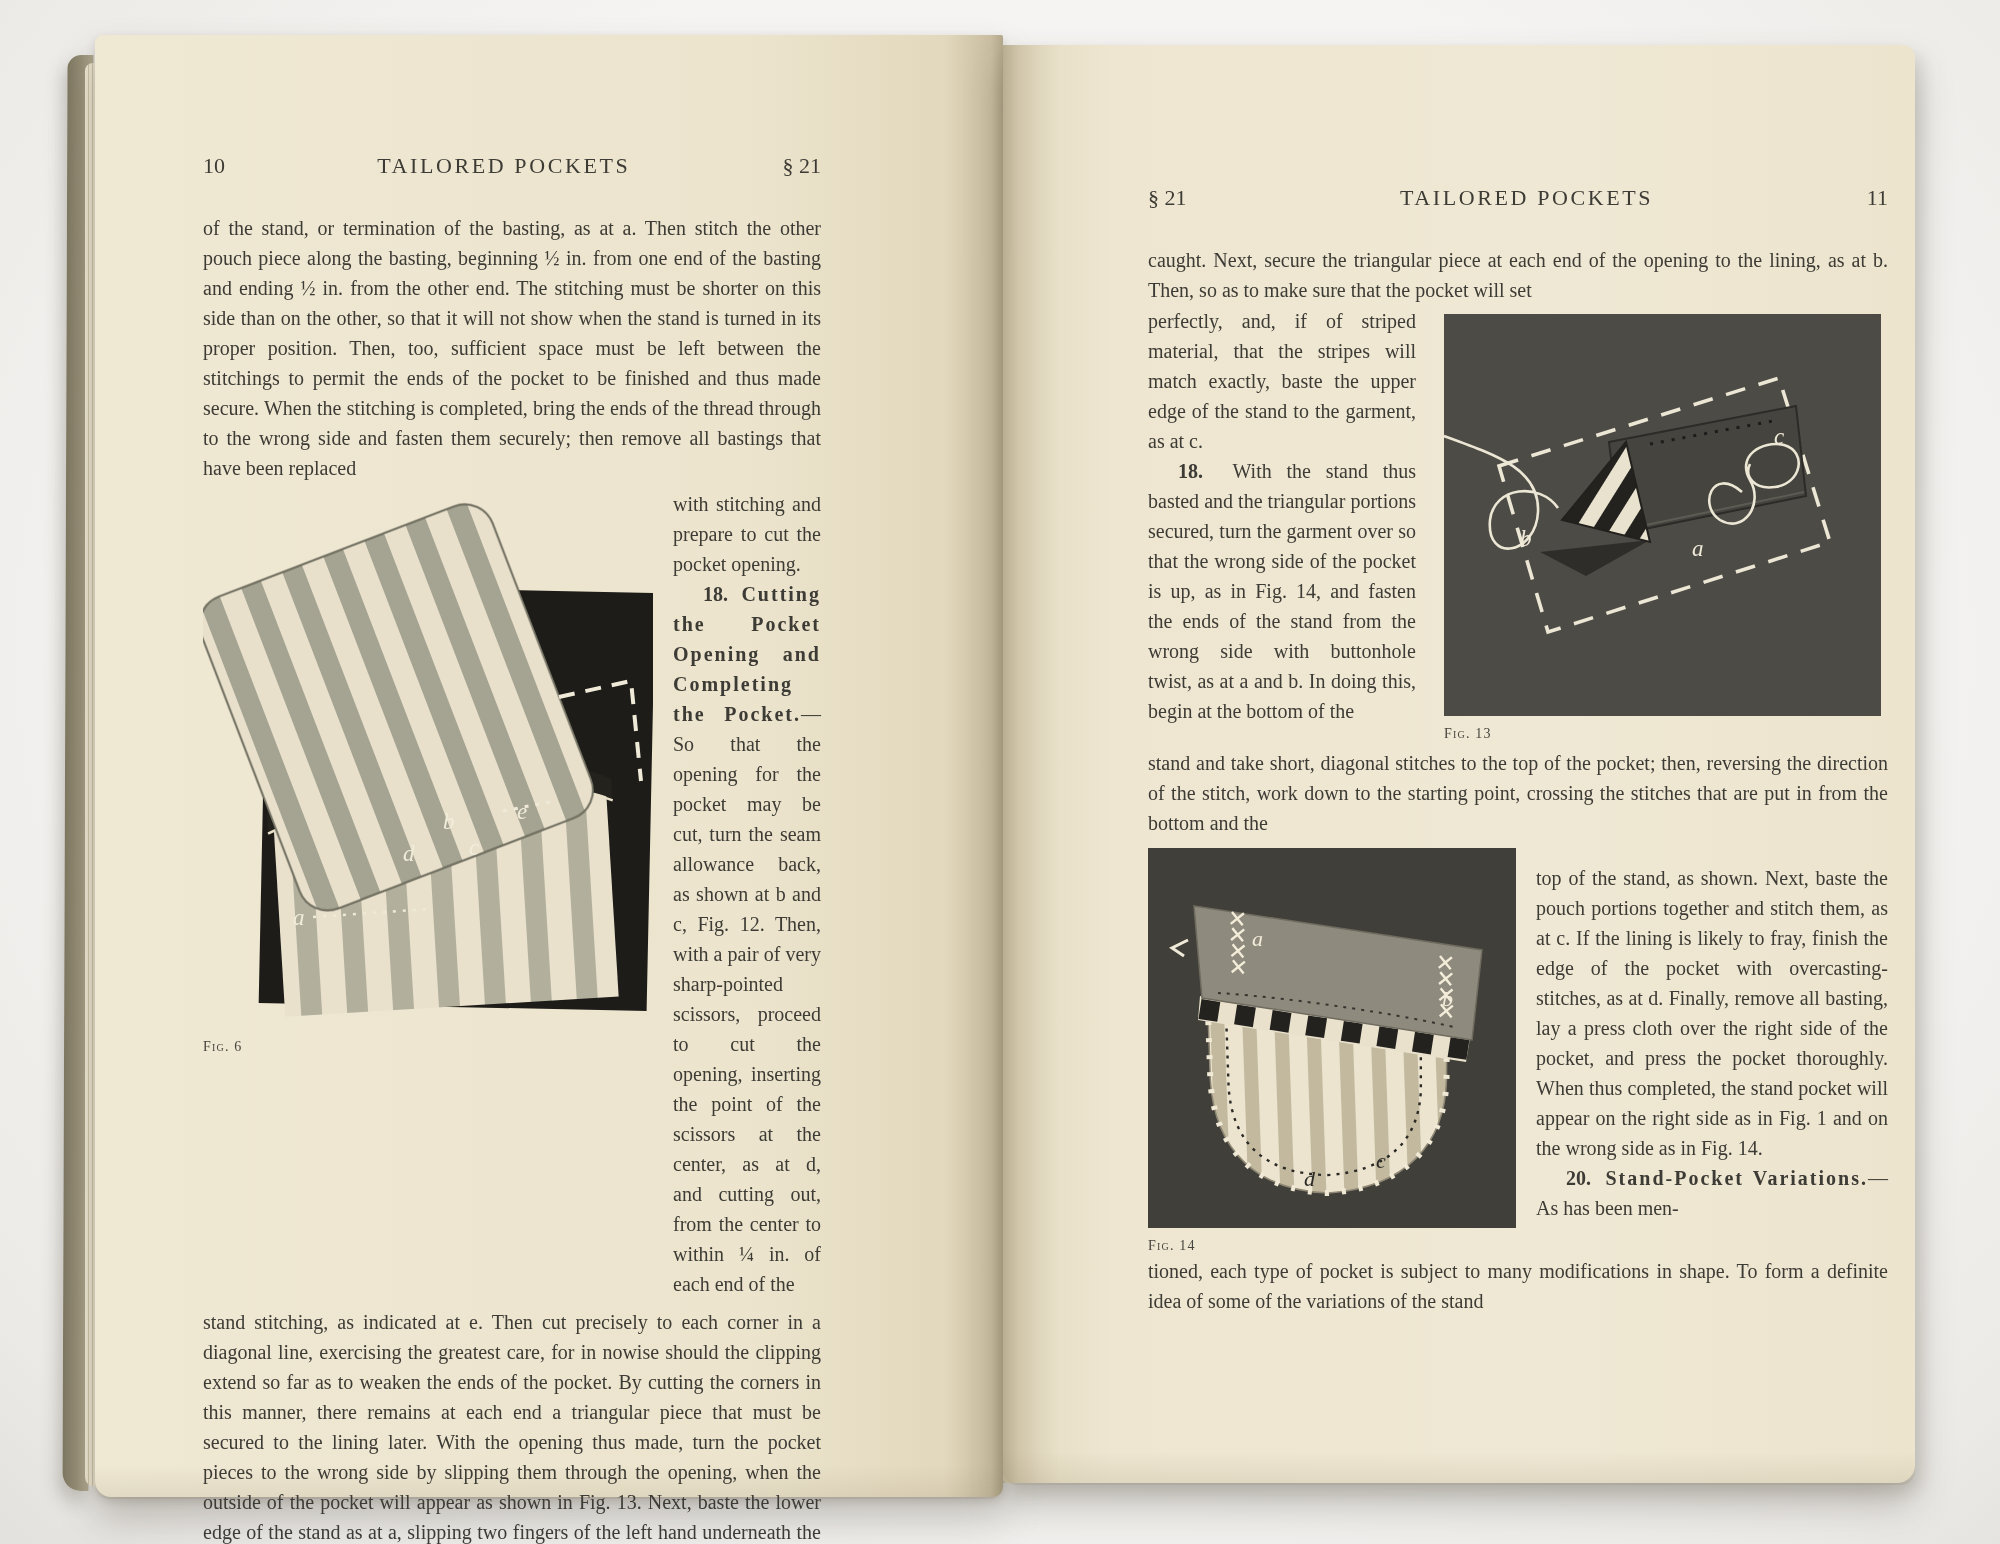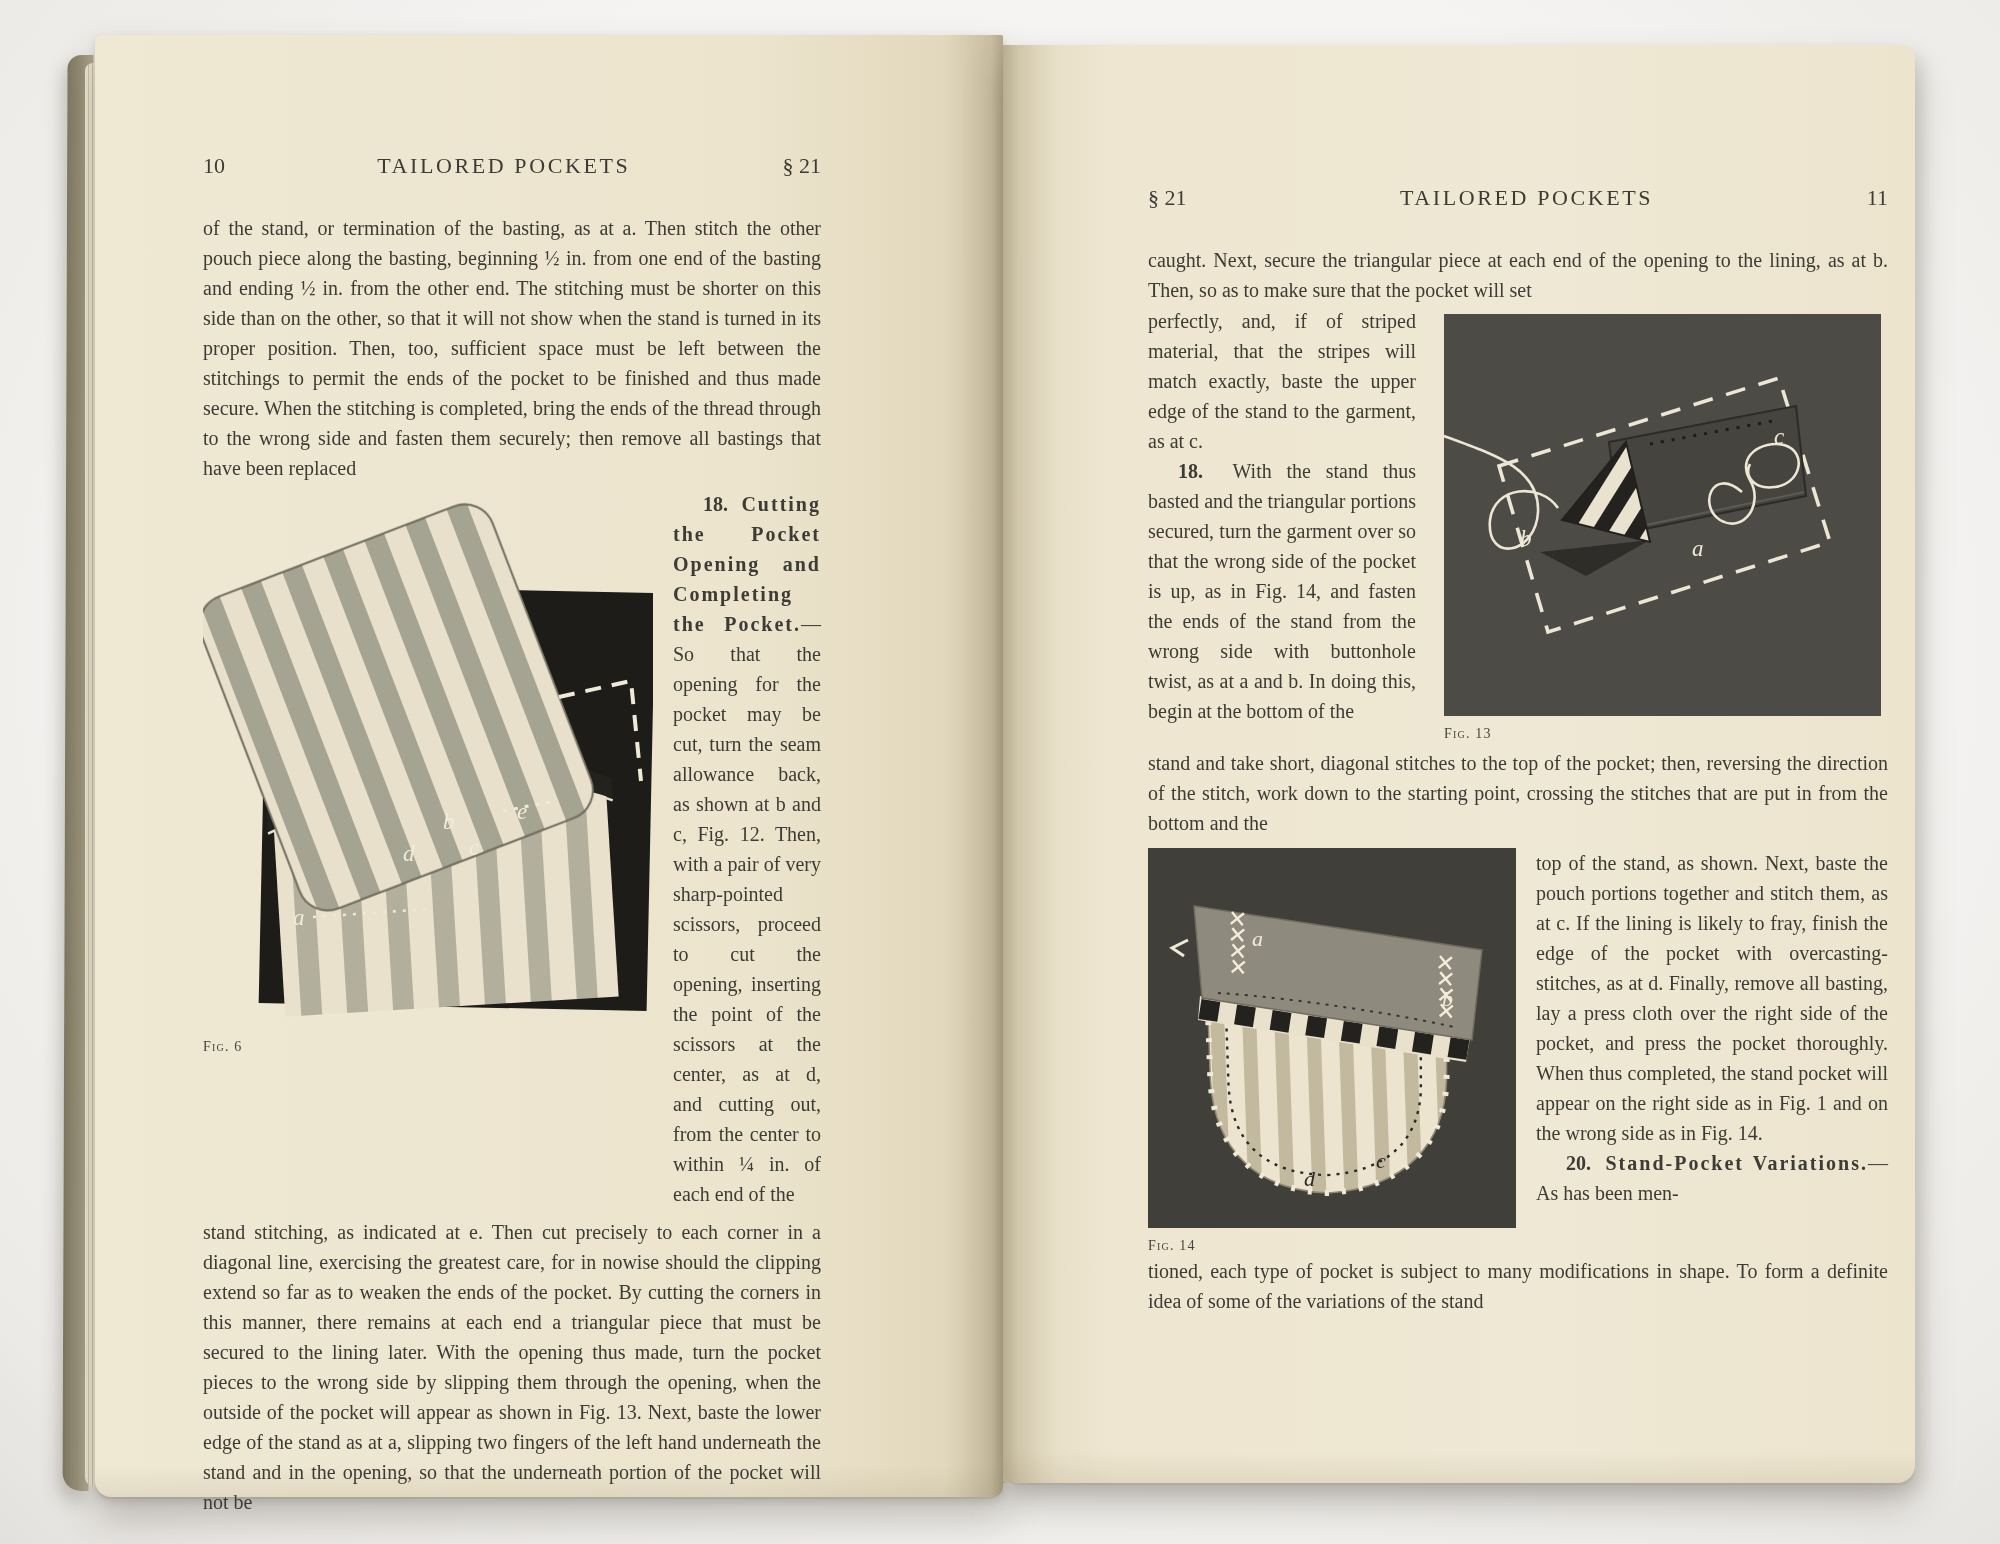--- a/index.html
+++ b/index.html
@@ -32,21 +32,21 @@
   p.txt{margin:0;text-align:justify;font-size:20px;line-height:30px;}
   .secnum{font-weight:bold;}
   .sechead{font-weight:bold;letter-spacing:2px;}
   .indent{text-indent:30px;}
   .frow{display:flex;align-items:flex-start;}
   .figwrap{flex:0 0 auto;}
   .figcap{text-align:left;font-variant:small-caps;font-size:14px;letter-spacing:1.2px;
       color:#46443e;margin-top:10px;}
   .colA{flex:1 1 auto;padding-left:8px;}
   .colB{flex:0 0 268px;}
-  .colC{flex:1 1 auto;padding-left:16px;}
+  .colC{flex:1 1 auto;padding-left:16px;margin-top:15px;}
   .gap18{margin-top:24px;}
   .figsvg{display:block;}
   
   .gutter-l{position:absolute;right:0;top:0;width:60px;height:100%;
       background:linear-gradient(to right,rgba(120,105,75,0) 0%,rgba(120,105,75,.16) 80%,rgba(90,78,52,.28) 100%);
       border-radius:0 2px 10px 0;pointer-events:none;}
   .gutter-r{position:absolute;left:0;top:0;width:56px;height:100%;
       background:linear-gradient(to left,rgba(120,105,75,0) 0%,rgba(120,105,75,.14) 72%,rgba(90,78,52,.26) 100%);
       pointer-events:none;}
   .bottom-curve{position:absolute;left:0;bottom:-2px;width:100%;height:34px;
@@ -108,20 +108,21 @@
                 <text x="240" y="340">b</text>
                 <text x="314" y="330">e</text>
                 <text x="200" y="372">d</text>
                 <text x="266" y="366">c</text>
                 <text x="90" y="436">a</text>
               </g>
             </svg>
             <div class="figcap" style="width:450px;">Fig. 6</div>
           </div>
           <div class="colA">
+            <p class="txt">with stitching and prepare to cut the pocket opening.</p>
             <p class="txt indent gap18"><span class="secnum">18.</span>&nbsp;&nbsp;<span class="sechead">Cutting the Pocket Opening and Completing the Pocket.</span><span>—So that the opening for the pocket may be cut, turn the seam allowance back, as shown at b and c, Fig. 12.  Then, with a pair of very sharp-pointed scissors, proceed to cut the opening, inserting the point of the scissors at the center, as at d, and cutting out, from the center to within ¼ in. of each end of the</span></p>
           </div>
         </div>
 
         <p class="txt" style="margin-top:8px;">stand stitching, as indicated at e.   Then cut precisely to each corner in a diagonal line, exercising the greatest care, for in nowise should the clipping extend so far as to weaken the ends of the pocket.   By cutting the corners in this manner, there remains at each end a triangular piece that must be secured to the lining later.   With the opening thus made, turn the pocket pieces to the wrong side by slipping them through the opening, when the outside of the pocket will appear as shown in Fig. 13.   Next, baste the lower edge of the stand as at a, slipping two fingers of the left hand underneath the stand and in the opening, so that the underneath portion of the pocket will not be</p>
       </div>
     </div>
 
     <div class="page page-right">
       <div class="gutter-r"></div>

